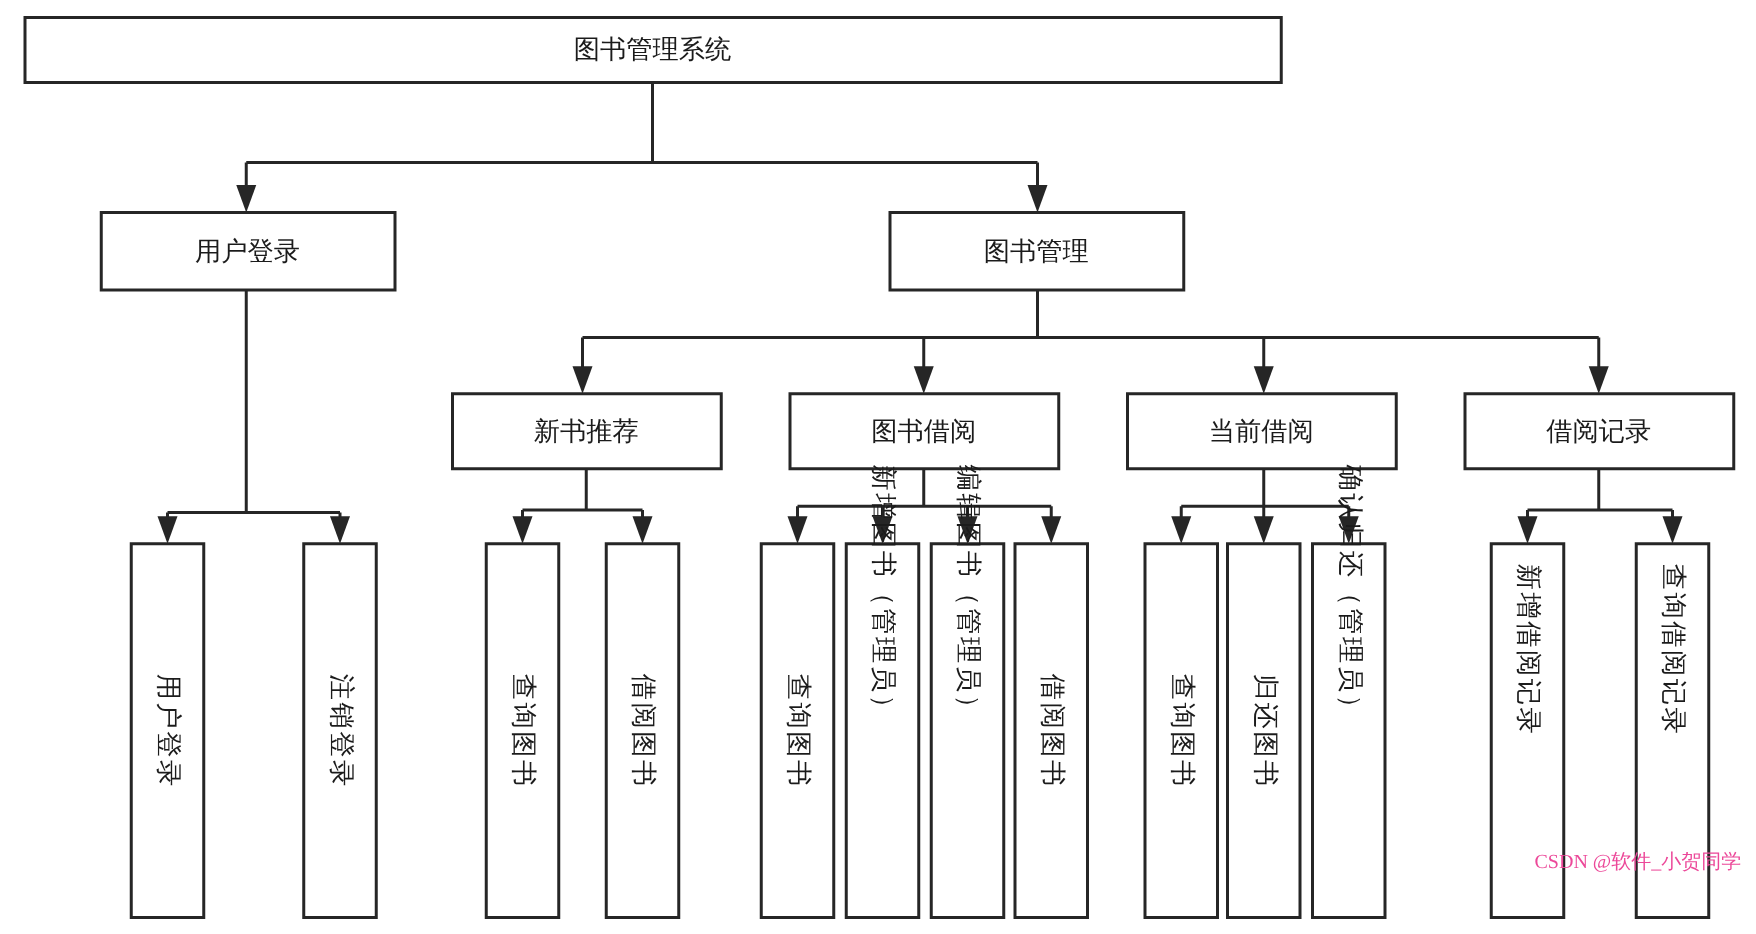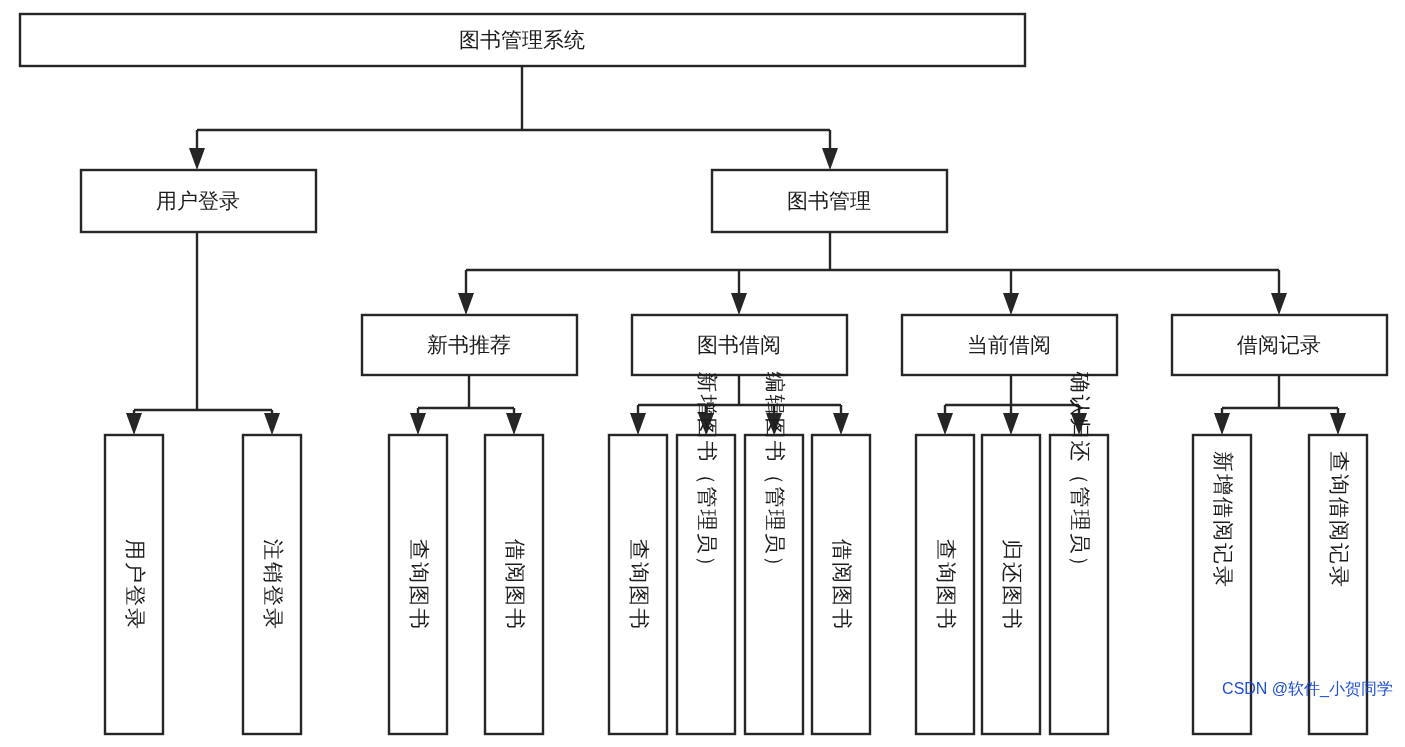--- a/index.html
+++ b/index.html
@@ -54,23 +54,23 @@
     stroke-linecap: butt;
   }
   .arrow-head {
     fill: #262626;
     stroke: none;
   }
   .watermark {
     position: absolute;
     right: 12px;
     bottom: 6px;
-    font-family: Liberation Sans, sans-serif;
+    font-family: Liberation Serif, serif;
     font-size: 16px;
-    color: #1d4ed8;
+    color: #ec4899;
     white-space: nowrap;
     user-select: none;
   }
 </style>
 </head>
 <body>
 
 <div id="diagram-root">
 
   <svg id="flowchart" viewBox="0 0 1405 747">

